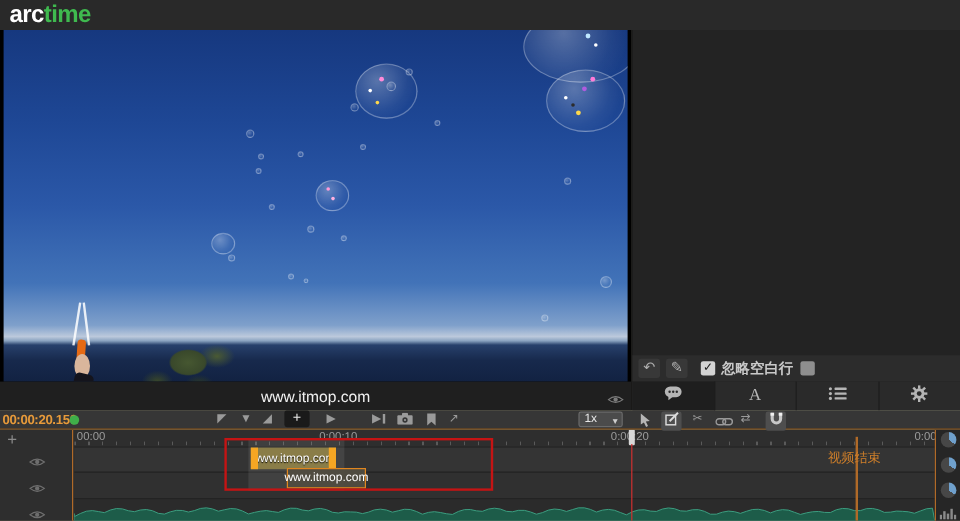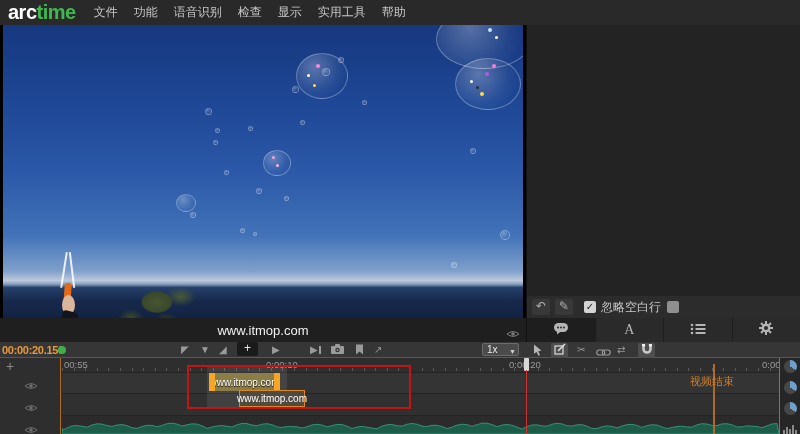--- a/index.html
+++ b/index.html
@@ -46,21 +46,21 @@
   .right-panel { position:absolute; left:526px; top:25px; width:274px; height:317px;
     background:#232323; border-left:1px solid #121212; }
   .options-row { position:absolute; left:0; top:271px; width:274px; height:22px; background:#2c2c2c;
     display:flex; align-items:center; padding-left:5px; }
   .mini-btn { width:18px; height:16px; background:#383838; border-radius:2px; color:#b0b0b0;
     font-size:12px; line-height:15px; text-align:center; margin-right:5px; }
   .checkbox { width:12px; height:12px; border-radius:2px; margin:0 5px 0 6px;
     font-size:10px; font-weight:bold; line-height:12px; text-align:center; }
   .cb-on  { background:#d4d4d4; color:#1c1c1c; }
   .cb-off { background:#8f8f8f; }
-  .cb-label { color:#c8c8c8; font-size:12px; }
+  .cb-label { color:#c8c8c8; font-size:12px;font-weight:bold; }
   .tabbar { position:absolute; left:0; top:293px; width:274px; height:24px; background:#2a2a2a; display:flex; }
   .tab { flex:1; display:flex; align-items:center; justify-content:center; border-right:1px solid #1d1d1d; color:#b5b5b5; }
   .tab.active { background:#1e1e1e; }
   .tab-a { font-size:14px; color:#b5b5b5; font-family:"Liberation Serif",serif; }
 
   
   .control-bar { position:absolute; left:0; top:342px; width:800px; height:16px;
     background:#363636; border-bottom:1px solid #7d4f1d; z-index:20; }
   .timecode { position:absolute; left:2px; top:2px; color:#e79a3a; font-size:11px; font-weight:bold; letter-spacing:-0.3px; }
   .rec-dot { position:absolute; left:58px; top:4px; width:8px; height:8px; border-radius:50%; background:#3fae49; }
@@ -108,29 +108,20 @@
   .wave-svg { position:absolute; left:62px; top:57px; z-index:2; }
 </style>
 </head>
 <body>
 
 <div class="screen">
 
   <div class="menubar">
     <div class="logo">
       <span class="arc">arc</span><span class="time">time</span>
-    </div>
-    <div class="menu-items">
-      <span class="menu-item">文件</span>
-      <span class="menu-item">功能</span>
-      <span class="menu-item">语音识别</span>
-      <span class="menu-item">检查</span>
-      <span class="menu-item">显示</span>
-      <span class="menu-item">实用工具</span>
-      <span class="menu-item">帮助</span>
     </div>
   </div>
 
   <div class="video-wrap">
     <div class="video-frame">
       <div class="tree"></div>
 
       <div class="string1"></div>
       <div class="string2"></div>
       <div class="wand"></div>
@@ -300,21 +291,21 @@
           <rect x="7.9" y="1" width="3" height="2.4" fill="#f0f0f0"></rect>
         </svg>
     </span>
   </div>
 
   <div class="timeline">
     <div class="track t1"></div>
     <div class="track t2"></div>
     <div class="track t3"></div>
 
-    <span class="ruler-label" style="left:64px">00:55</span>
+    <span class="ruler-label" style="left:64px">00:00</span>
     <span class="ruler-label" style="left:266px">0:00:10</span>
     <span class="ruler-label" style="left:509px">0:00:20</span>
     <span class="ruler-label" style="left:762px">0:00:30</span>
     <div class="ruler-ticks"></div>
 
     <div class="grey-region"></div>
 
     <svg class="wave-svg" width="717" height="19" viewBox="0 0 717 19" preserveAspectRatio="none">
       <path id="wavepath" d="M0,19 L0,13 L0,15.5 L5,12.9 L10,11.0 L15,10.5 L20,11.3 L25,12.2 L30,10.0 L35,8.8 L40,9.1 L45,10.6 L50,11.4 L55,10.0 L60,9.6 L65,10.6 L70,12.8 L75,13.4 L80,11.5 L85,10.3 L90,10.4 L95,11.7 L100,10.5 L105,8.7 L110,8.2 L115,9.1 L120,11.0 L125,9.8 L130,8.8 L135,9.1 L140,10.8 L145,13.3 L150,12.0 L155,11.0 L160,10.5 L165,11.3 L170,12.0 L175,9.8 L180,8.5 L185,8.6 L190,10.0 L195,10.7 L200,9.2 L205,8.7 L210,9.7 L215,11.9 L220,12.5 L225,11.5 L230,11.6 L235,11.8 L240,13.0 L245,11.8 L250,9.9 L255,9.3 L260,10.0 L265,11.8 L270,10.6 L275,9.4 L280,9.6 L285,11.2 L290,13.5 L295,12.0 L300,11.4 L305,12.1 L310,13.1 L315,13.7 L320,11.2 L325,9.7 L330,9.6 L335,10.7 L340,11.1 L345,9.2 L350,8.5 L355,9.2 L360,11.1 L365,11.5 L370,10.3 L375,10.3 L380,11.6 L385,13.5 L390,12.2 L395,10.1 L400,9.2 L405,9.7 L410,11.2 L415,9.7 L420,8.2 L425,8.2 L430,9.5 L435,11.7 L440,10.1 L445,9.5 L450,10.2 L455,12.1 L460,14.0 L465,11.5 L470,10.0 L475,9.8 L480,10.9 L485,11.2 L490,9.2 L495,8.3 L500,8.9 L505,10.7 L510,11.0 L515,9.8 L520,9.7 L525,11.1 L530,13.5 L535,13.5 L540,11.8 L545,10.9 L550,11.4 L555,12.8 L560,11.1 L565,9.6 L570,9.4 L575,10.4 L580,12.4 L585,10.6 L590,9.7 L595,10.1 L600,11.9 L605,13.7 L610,12.4 L615,11.5 L620,11.2 L625,12.0 L630,12.1 L635,9.8 L640,8.7 L645,9.0 L650,10.5 L655,10.5 L660,8.9 L665,8.7 L670,9.8 L675,12.0 L680,11.8 L685,10.9 L690,11.1 L695,11.5 L700,12.7 L705,10.8 L710,9.0 L715,8.5 L717,19 Z" fill="#1d5c49" stroke="#3da183" stroke-width="0.8"></path>
     </svg>

